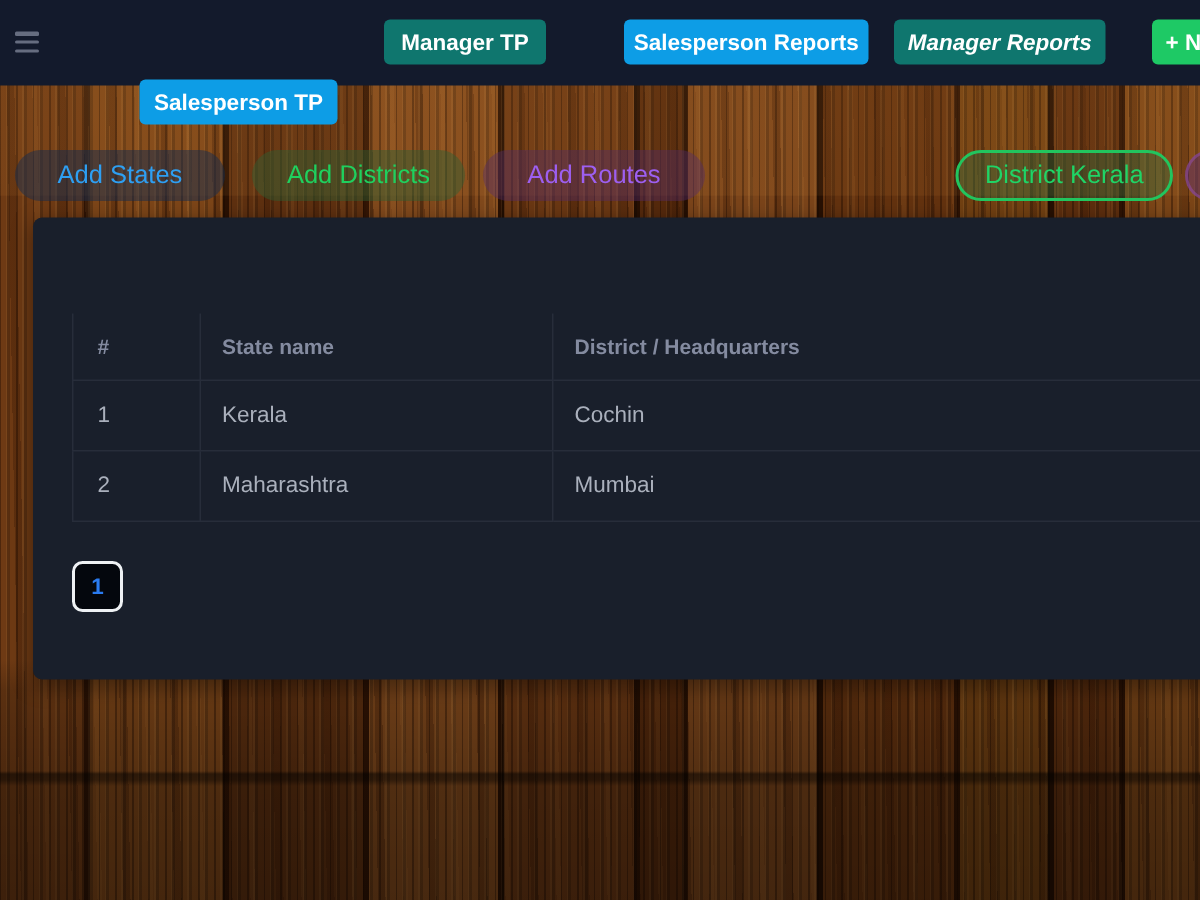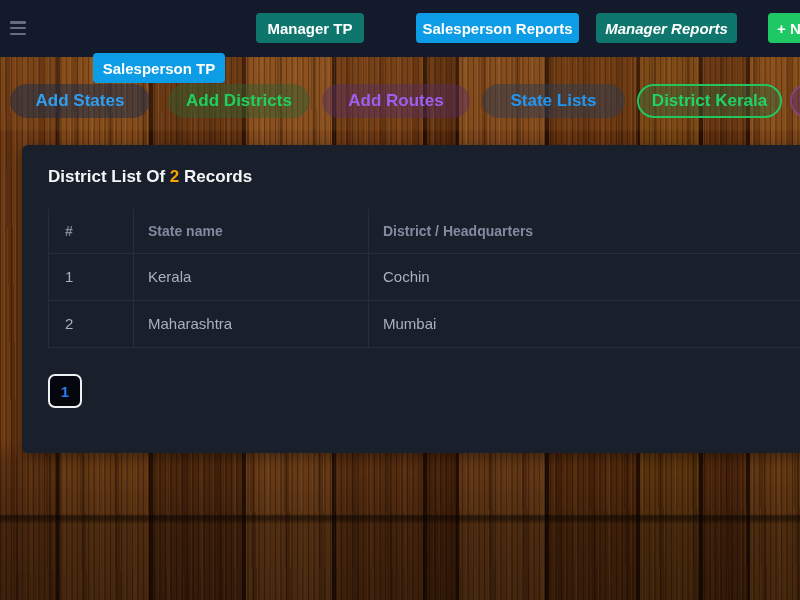--- a/index.html
+++ b/index.html
@@ -66,23 +66,23 @@
   .tb-orange { background:#0f766e;text-align:right; }
   .tb-green  { background:#1ec965; justify-content:flex-start; padding-left:9px; }
   .tb-b0 { left:93px;  width:132px;margin-top:40px; }
   .tb-b1 { left:256px; width:108px; }
   .tb-b2 { left:416px; width:163px; }
   .tb-b3 { left:596px; width:141px;font-style:italic; }
   .tb-b4 { left:768px; width:90px;  }
 
   
   .pill {
-    position:absolute; top:84px; height:34px; border-radius:17px;
+    position:absolute; top:100px; height:34px; border-radius:17px;
     display:flex; align-items:center; justify-content:center;
-    font-size:17px; font-weight:700; cursor:pointer; z-index:4; white-space:nowrap;
+    font-size:17px; font-weight:400; cursor:pointer; z-index:4; white-space:nowrap;
   }
   .pill-0 { left:10px;  width:140px; background:rgba(22,44,78,.50);  color:#2e9ff2; }
   .pill-1 { left:168px; width:142px; background:rgba(45,95,52,.45);  color:#1fd05e; }
   .pill-2 { left:322px; width:148px; background:rgba(84,44,104,.42); color:#9d5ff0; }
   .pill-3 { left:482px; width:143px; background:rgba(42,58,84,.48);  color:#2196f3; }
   .pill-4 { left:637px; width:145px; background:rgba(46,108,62,.38); color:#1fd466;
             border:2px solid #22c55e; }
   .pill-5 { left:790px; width:60px;  background:rgba(92,44,112,.46);
             border:2px solid rgba(150,80,180,.5); }
 
@@ -135,31 +135,25 @@
     <button class="tb-btn tb-blue tb-b0">Salesperson TP</button>
     <button class="tb-btn tb-orange tb-b1">Manager TP</button>
     <button class="tb-btn tb-blue tb-b2">Salesperson Reports</button>
     <button class="tb-btn tb-orange tb-b3">Manager Reports</button>
     <button class="tb-btn tb-green tb-b4">+ N</button>
   </div>
 
   <div class="pill pill-0">Add States</div>
   <div class="pill pill-2">Add Routes</div>
   <div class="pill pill-1">Add Districts</div>
-  <div class="pill pill-3">State Lists</div>
   <div class="pill pill-4">District Kerala</div>
   <div class="pill pill-5"></div>
 
   <div class="card">
 
-    <div class="card-title">
-      <span>District List Of</span>
-      <span class="count">2</span>
-      <span>Records</span>
-    </div>
 
     <table class="dist">
       <colgroup>
           <col class="c0">
           <col class="c1">
           <col>
         </colgroup>
       <thead>
         <tr>
           <th>#</th>

